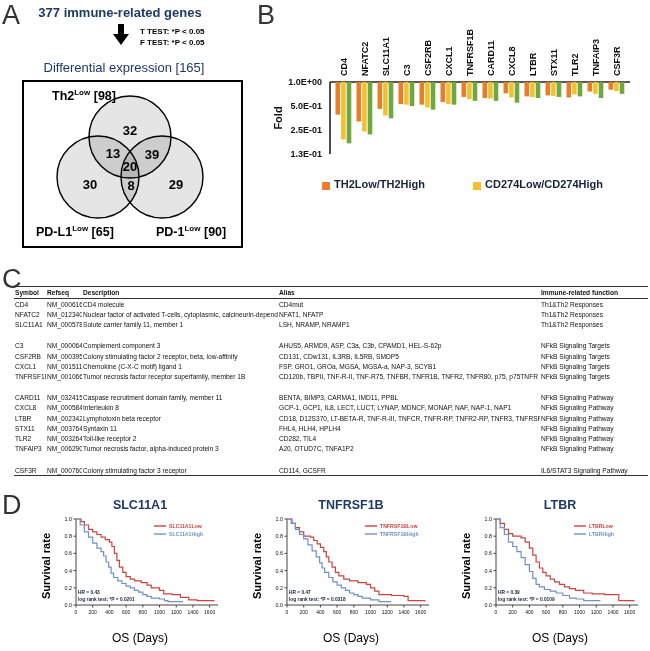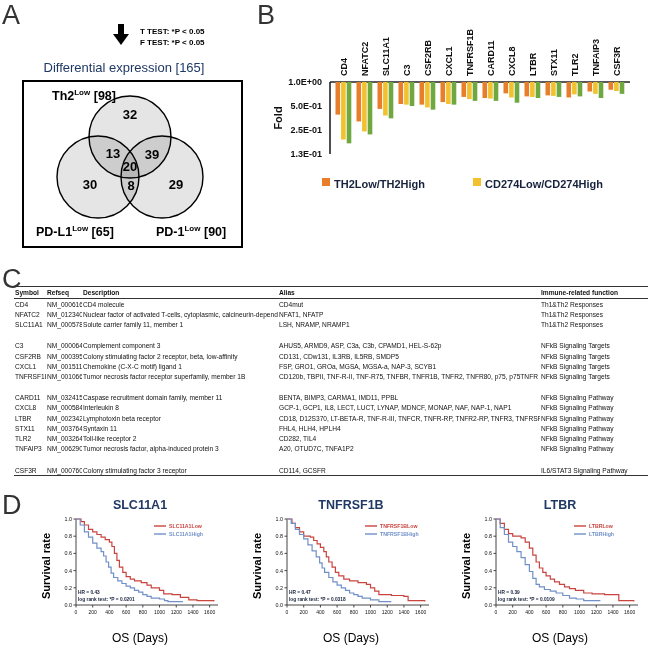--- a/index.html
+++ b/index.html
@@ -13,21 +13,21 @@
   .pa-tests{position:absolute;left:140px;top:26px;font-size:8px;font-weight:bold;line-height:11px;color:#000;}
   .pa-sub{position:absolute;left:0px;top:60px;width:248px;text-align:center;
           font-size:13px;font-weight:normal;color:#1f3864;}
   .venn-box{position:absolute;left:22px;top:80px;width:221px;height:168px;border:2px solid #000;background:#fff;box-sizing:border-box;}
   .venn-num{position:absolute;font-size:13px;font-weight:bold;color:#000;transform:translate(-50%,-50%);}
   .venn-set{position:absolute;font-size:12.5px;font-weight:bold;color:#000;white-space:nowrap;}
   .venn-set sup{font-size:8px;}
   
   .pb-legend{position:absolute;left:322px;top:178px;font-size:11px;font-weight:bold;color:#17233d;}
   .pb-leg-row{display:flex;gap:48px;margin-bottom:9px;}
-  .pb-leg-item{display:flex;align-items:flex-start;gap:4px;white-space:nowrap;}
+  .pb-leg-item{display:flex;align-items:flex-end;gap:4px;white-space:nowrap;}
   .pb-leg-sq{width:8px;height:8px;display:inline-block;}
   
   .ptable{position:absolute;left:14px;top:286px;width:634px;border-collapse:collapse;table-layout:fixed;
           font-size:6.6px;color:#111;}
   .ptable th{border-top:1.6px solid #333;border-bottom:1px solid #333;text-align:left;
              font-size:6.6px;font-weight:bold;padding:2px 1px;}
   .ptable td{padding:1.6px 1px;vertical-align:top;white-space:nowrap;overflow:hidden;}
   .ptable tr.spacer td{height:8px;}
   .ptable .tbl-bottom td{border-top:1.6px solid #333;height:0;padding:0;}
   
@@ -37,40 +37,41 @@
            font-size:11px;font-weight:bold;color:#000;}
   .km-svg{display:block;margin-left:22px;margin-top:1px;}
   .km-xlab{margin-left:28px;width:160px;text-align:center;font-size:12px;font-weight:normal;color:#000;}
 </style>
 </head>
 <body>
 
 <div class="figure">
 
   <div class="panel-letter" style="left:2px;top:0px;">A</div>
+  <div class="pa-title">377 immune-related genes</div>
 
   <svg class="pa-arrow" width="16" height="22">
     <rect x="5" y="0" width="6" height="11" fill="#000"></rect>
     <polygon points="0,10 16,10 8,21" fill="#000"></polygon>
   </svg>
 
   <div class="pa-tests">
     <div>T TEST: *P &lt; 0.05</div>
     <div>F TEST: *P &lt; 0.05</div>
   </div>
 
   <div class="pa-sub">Differential expression [165]</div>
 
   <div class="venn-box">
     <svg width="217" height="164">
       <circle cx="106" cy="55" r="41" fill="rgba(0,0,0,0.10)" stroke="#000" stroke-width="1.4"></circle>
       <circle cx="74" cy="95" r="41" fill="rgba(0,0,0,0.10)" stroke="#000" stroke-width="1.4"></circle>
       <circle cx="138" cy="95" r="41" fill="rgba(0,0,0,0.10)" stroke="#000" stroke-width="1.4"></circle>
     </svg>
-    <span class="venn-num" style="left:106px;top:32px;">32</span>
+    <span class="venn-num" style="left:106px;top:48px;">32</span>
     <span class="venn-num" style="left:89px;top:71px;">13</span>
     <span class="venn-num" style="left:128px;top:72px;">39</span>
     <span class="venn-num" style="left:106px;top:84px;">20</span>
     <span class="venn-num" style="left:66px;top:102px;">30</span>
     <span class="venn-num" style="left:107px;top:103px;">8</span>
     <span class="venn-num" style="left:152px;top:102px;">29</span>
 
     <span class="venn-set" style="left:28px;top:6px;">
       <span>Th2</span><sup>Low</sup>
       <span>[98]</span>

